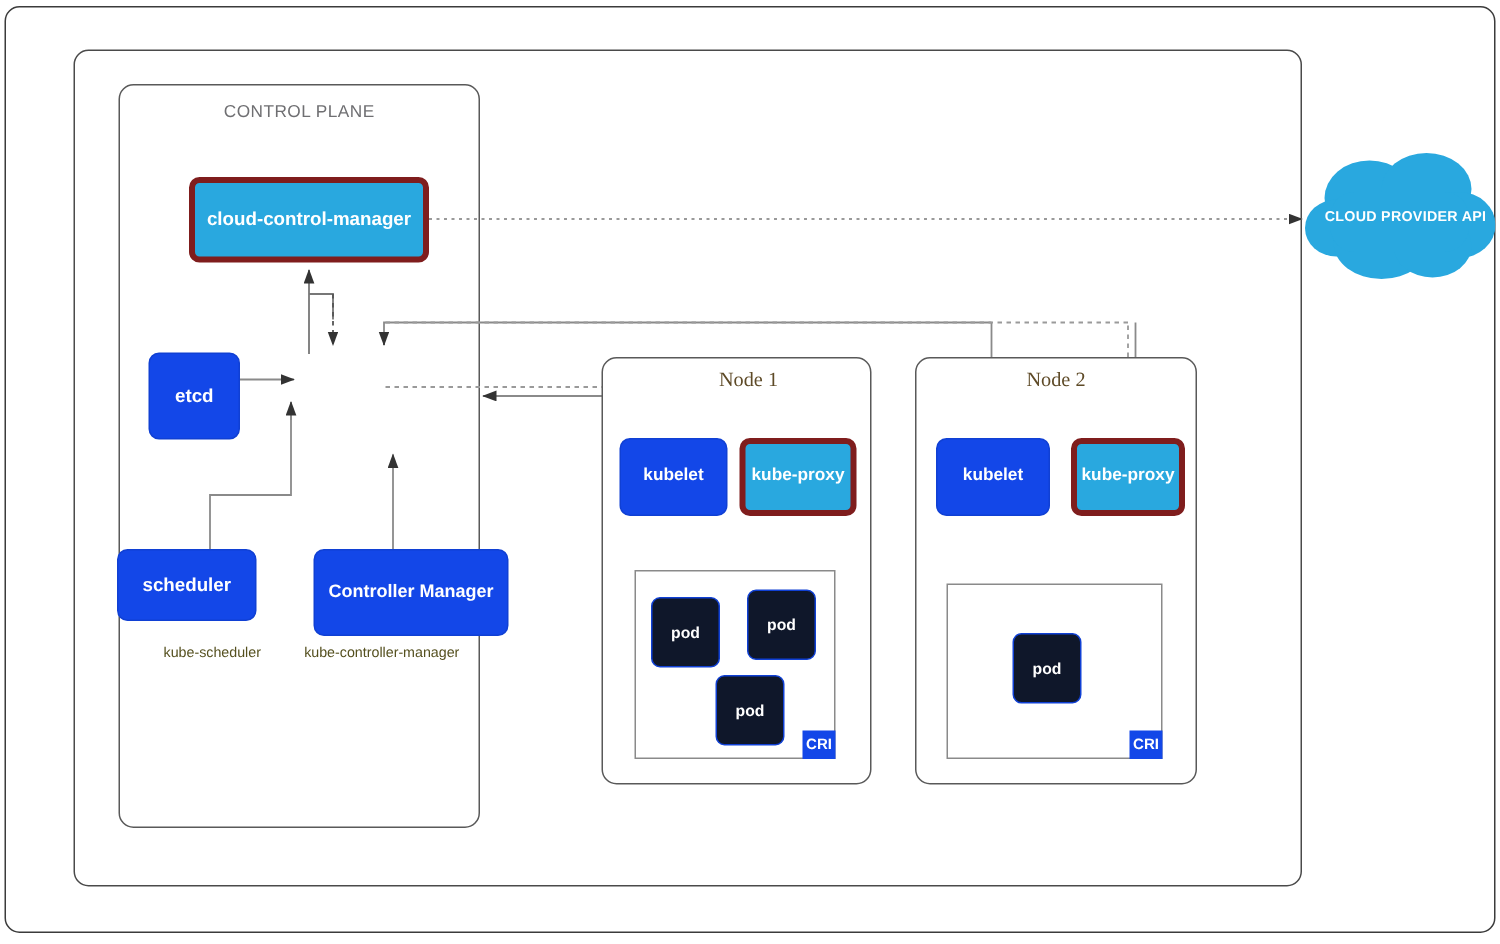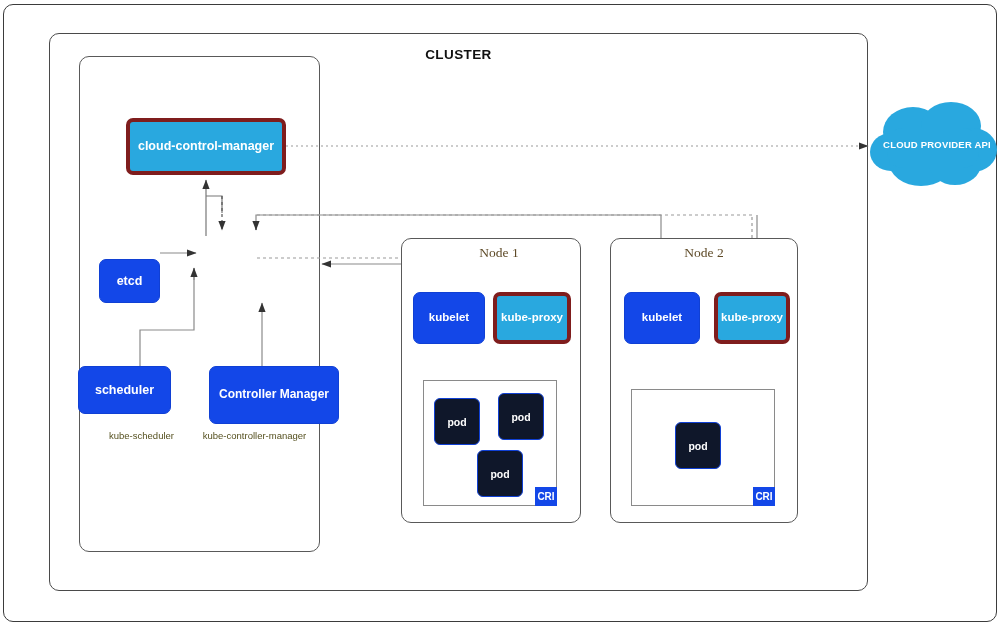--- a/index.html
+++ b/index.html
@@ -119,24 +119,24 @@
 </style>
 </head>
 <body>
 
 <div id="stage">
 
   <div class="abs frame-outer" style="left:3px; top:4px; width:994px; height:618px;"></div>
 
   <div class="abs frame-cluster" style="left:49px; top:33px; width:819px; height:558px;"></div>
 
-  <div class="abs lbl-cluster" style="left:49px; top:47px; width:819px;">CLUSTER</div>
 
   <div class="abs frame-plain" style="left:79px; top:56px; width:241px; height:496px;"></div>
 
+  <div class="abs lbl-cp" style="left:79px; top:69px; width:241px;">CONTROL PLANE</div>
 
   <svg id="wires" viewBox="0 0 1000 629">
     <defs>
       <marker id="ah" markerWidth="9" markerHeight="9" refX="7.5" refY="3" orient="auto" markerUnits="strokeWidth">
         <path d="M0,0 L8,3 L0,6 z" fill="#333333"></path>
       </marker>
       <marker id="ahg" markerWidth="9" markerHeight="9" refX="7.5" refY="3" orient="auto" markerUnits="strokeWidth">
         <path d="M0,0 L8,3 L0,6 z" fill="#444444"></path>
       </marker>
     </defs>
@@ -171,21 +171,21 @@
       <path d="M448,344 L448,376 L532,376 L532,344" stroke="#8a8a8a"></path>
       <path d="M490,376 L490,394" stroke="#333333" stroke-width="1.3" marker-end="url(#ah)"></path>
 
       <path d="M660,344 L660,376 L752,376 L752,344" stroke="#8a8a8a"></path>
       <path d="M701,376 L701,394" stroke="#333333" stroke-width="1.3" marker-end="url(#ah)"></path>
     </g>
   </svg>
 
   <div class="abs node-box c-light" style="left:126px; top:118px; width:160px; height:57px; font-size:12.5px;">cloud-control-manager</div>
 
-  <div class="abs node-box c-dark" style="left:99px; top:235px; width:61px; height:44px; font-size:12.5px;margin-top:24px;">etcd</div>
+  <div class="abs node-box c-dark" style="left:99px; top:235px; width:61px; height:58px; font-size:12.5px;">etcd</div>
 
 
   <div class="abs node-box c-dark" style="left:78px; top:366px; width:93px; height:48px; font-size:12.5px;">scheduler</div>
   <div class="abs lbl-sub" style="left:75px; top:430px; width:133px;">kube-scheduler</div>
 
   <div class="abs node-box c-dark" style="left:199px; top:366px; width:130px; height:58px; font-size:12px;margin-left:10px;">Controller Manager</div>
   <div class="abs lbl-sub" style="left:185px; top:430px; width:139px;">kube-controller-manager</div>
 
   <div class="abs frame-plain" style="left:401px; top:238px; width:180px; height:285px;"></div>
   <div class="abs lbl-node" style="left:401px; top:245px; width:180px;">Node 1</div>

